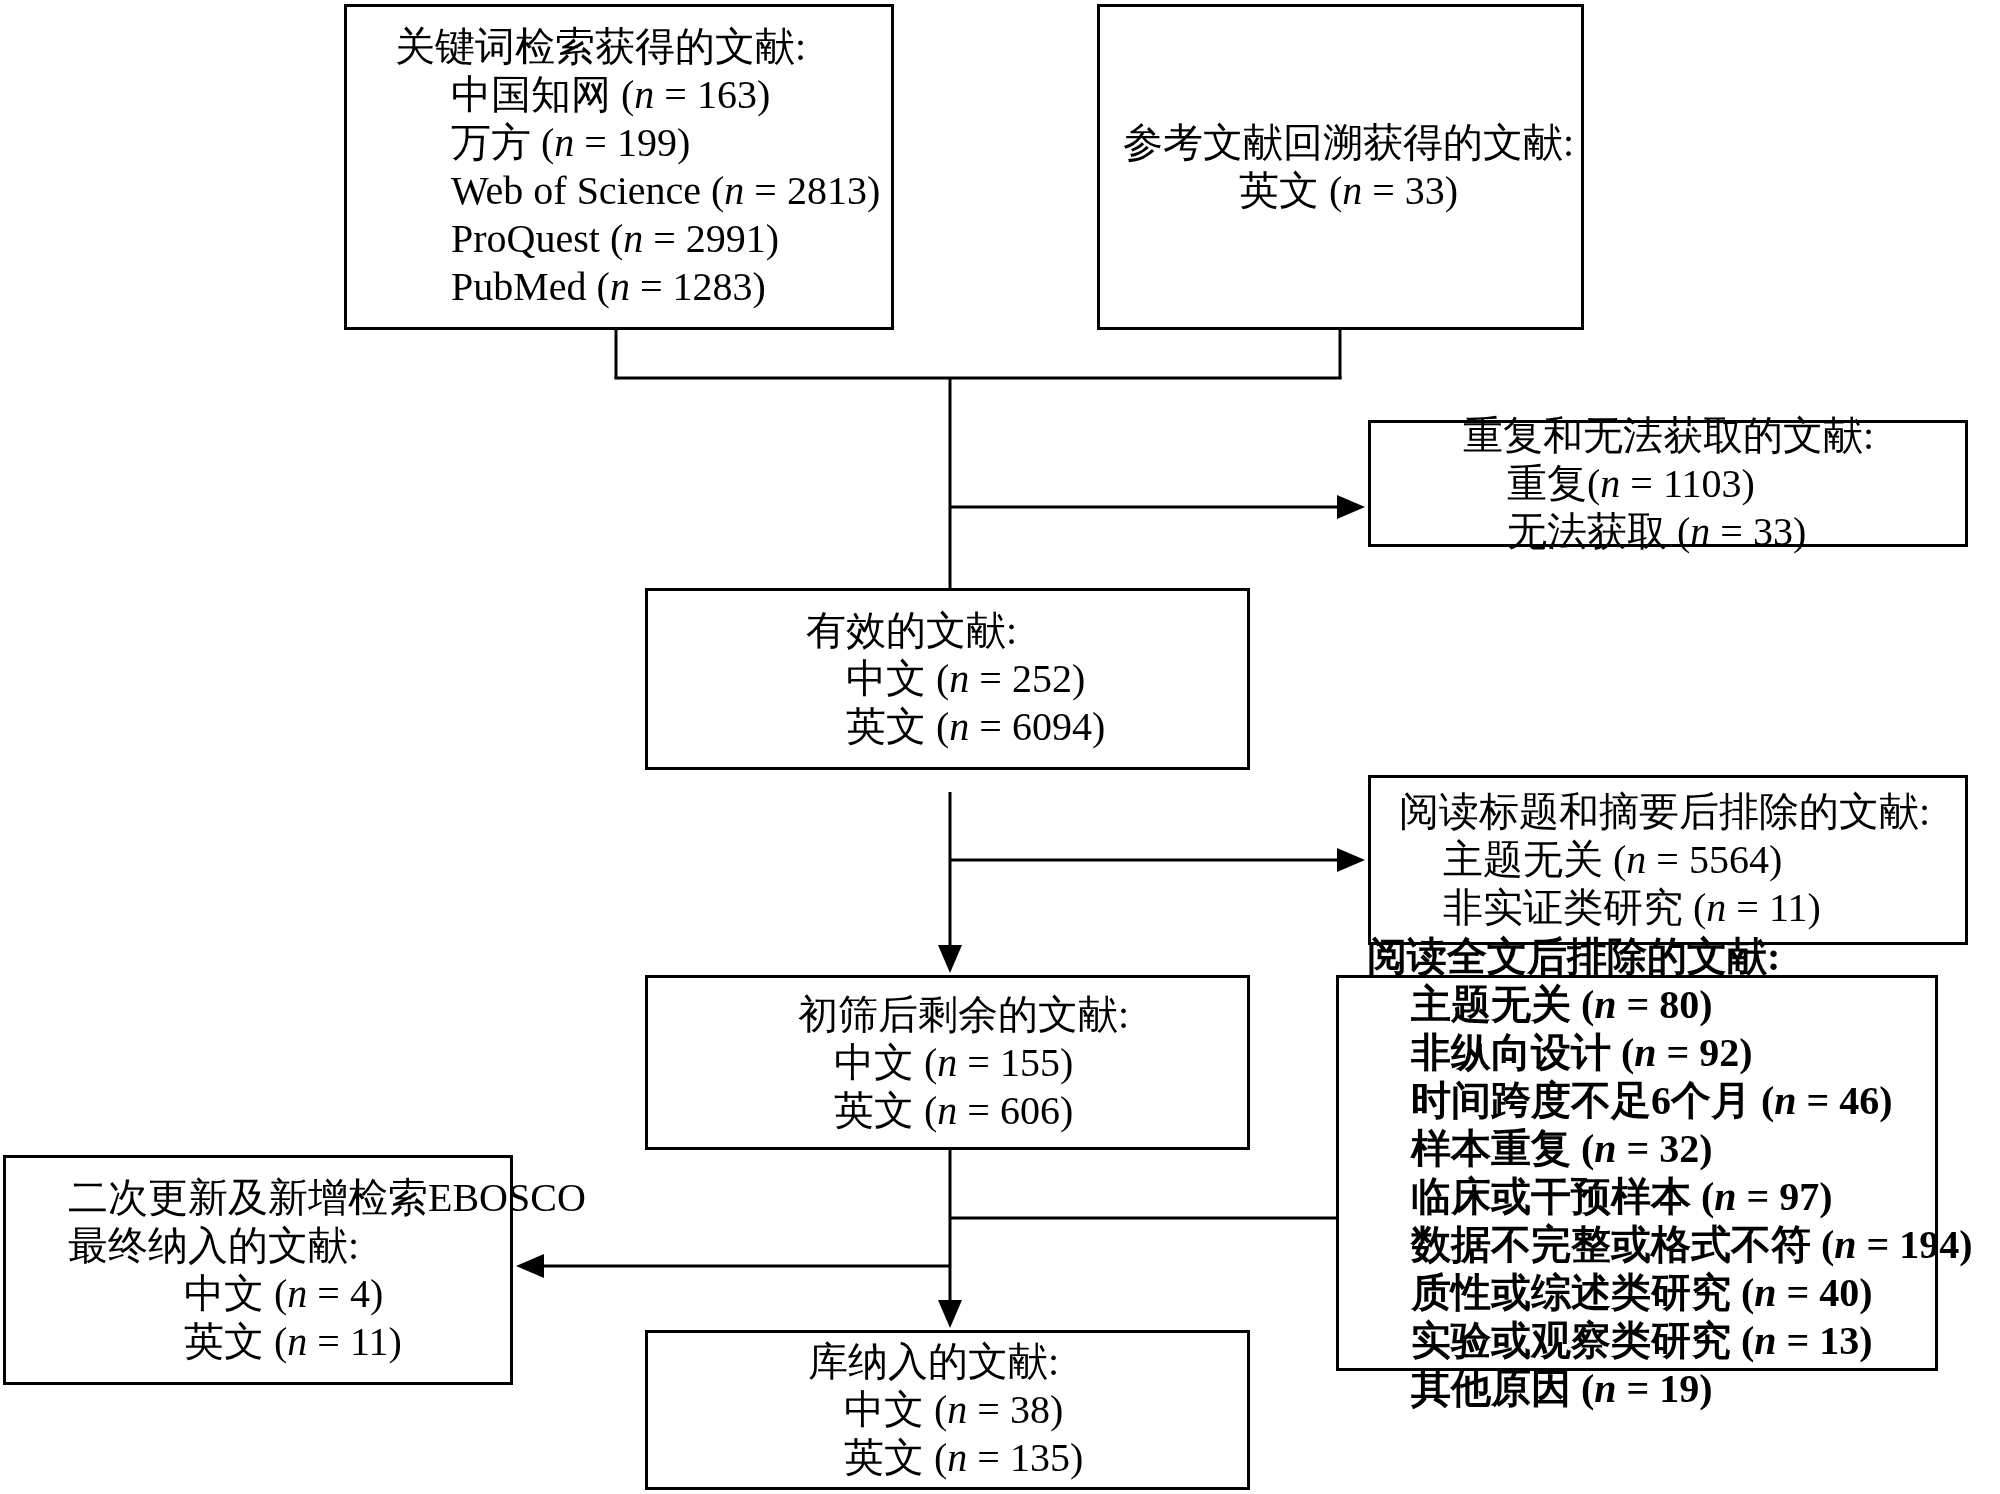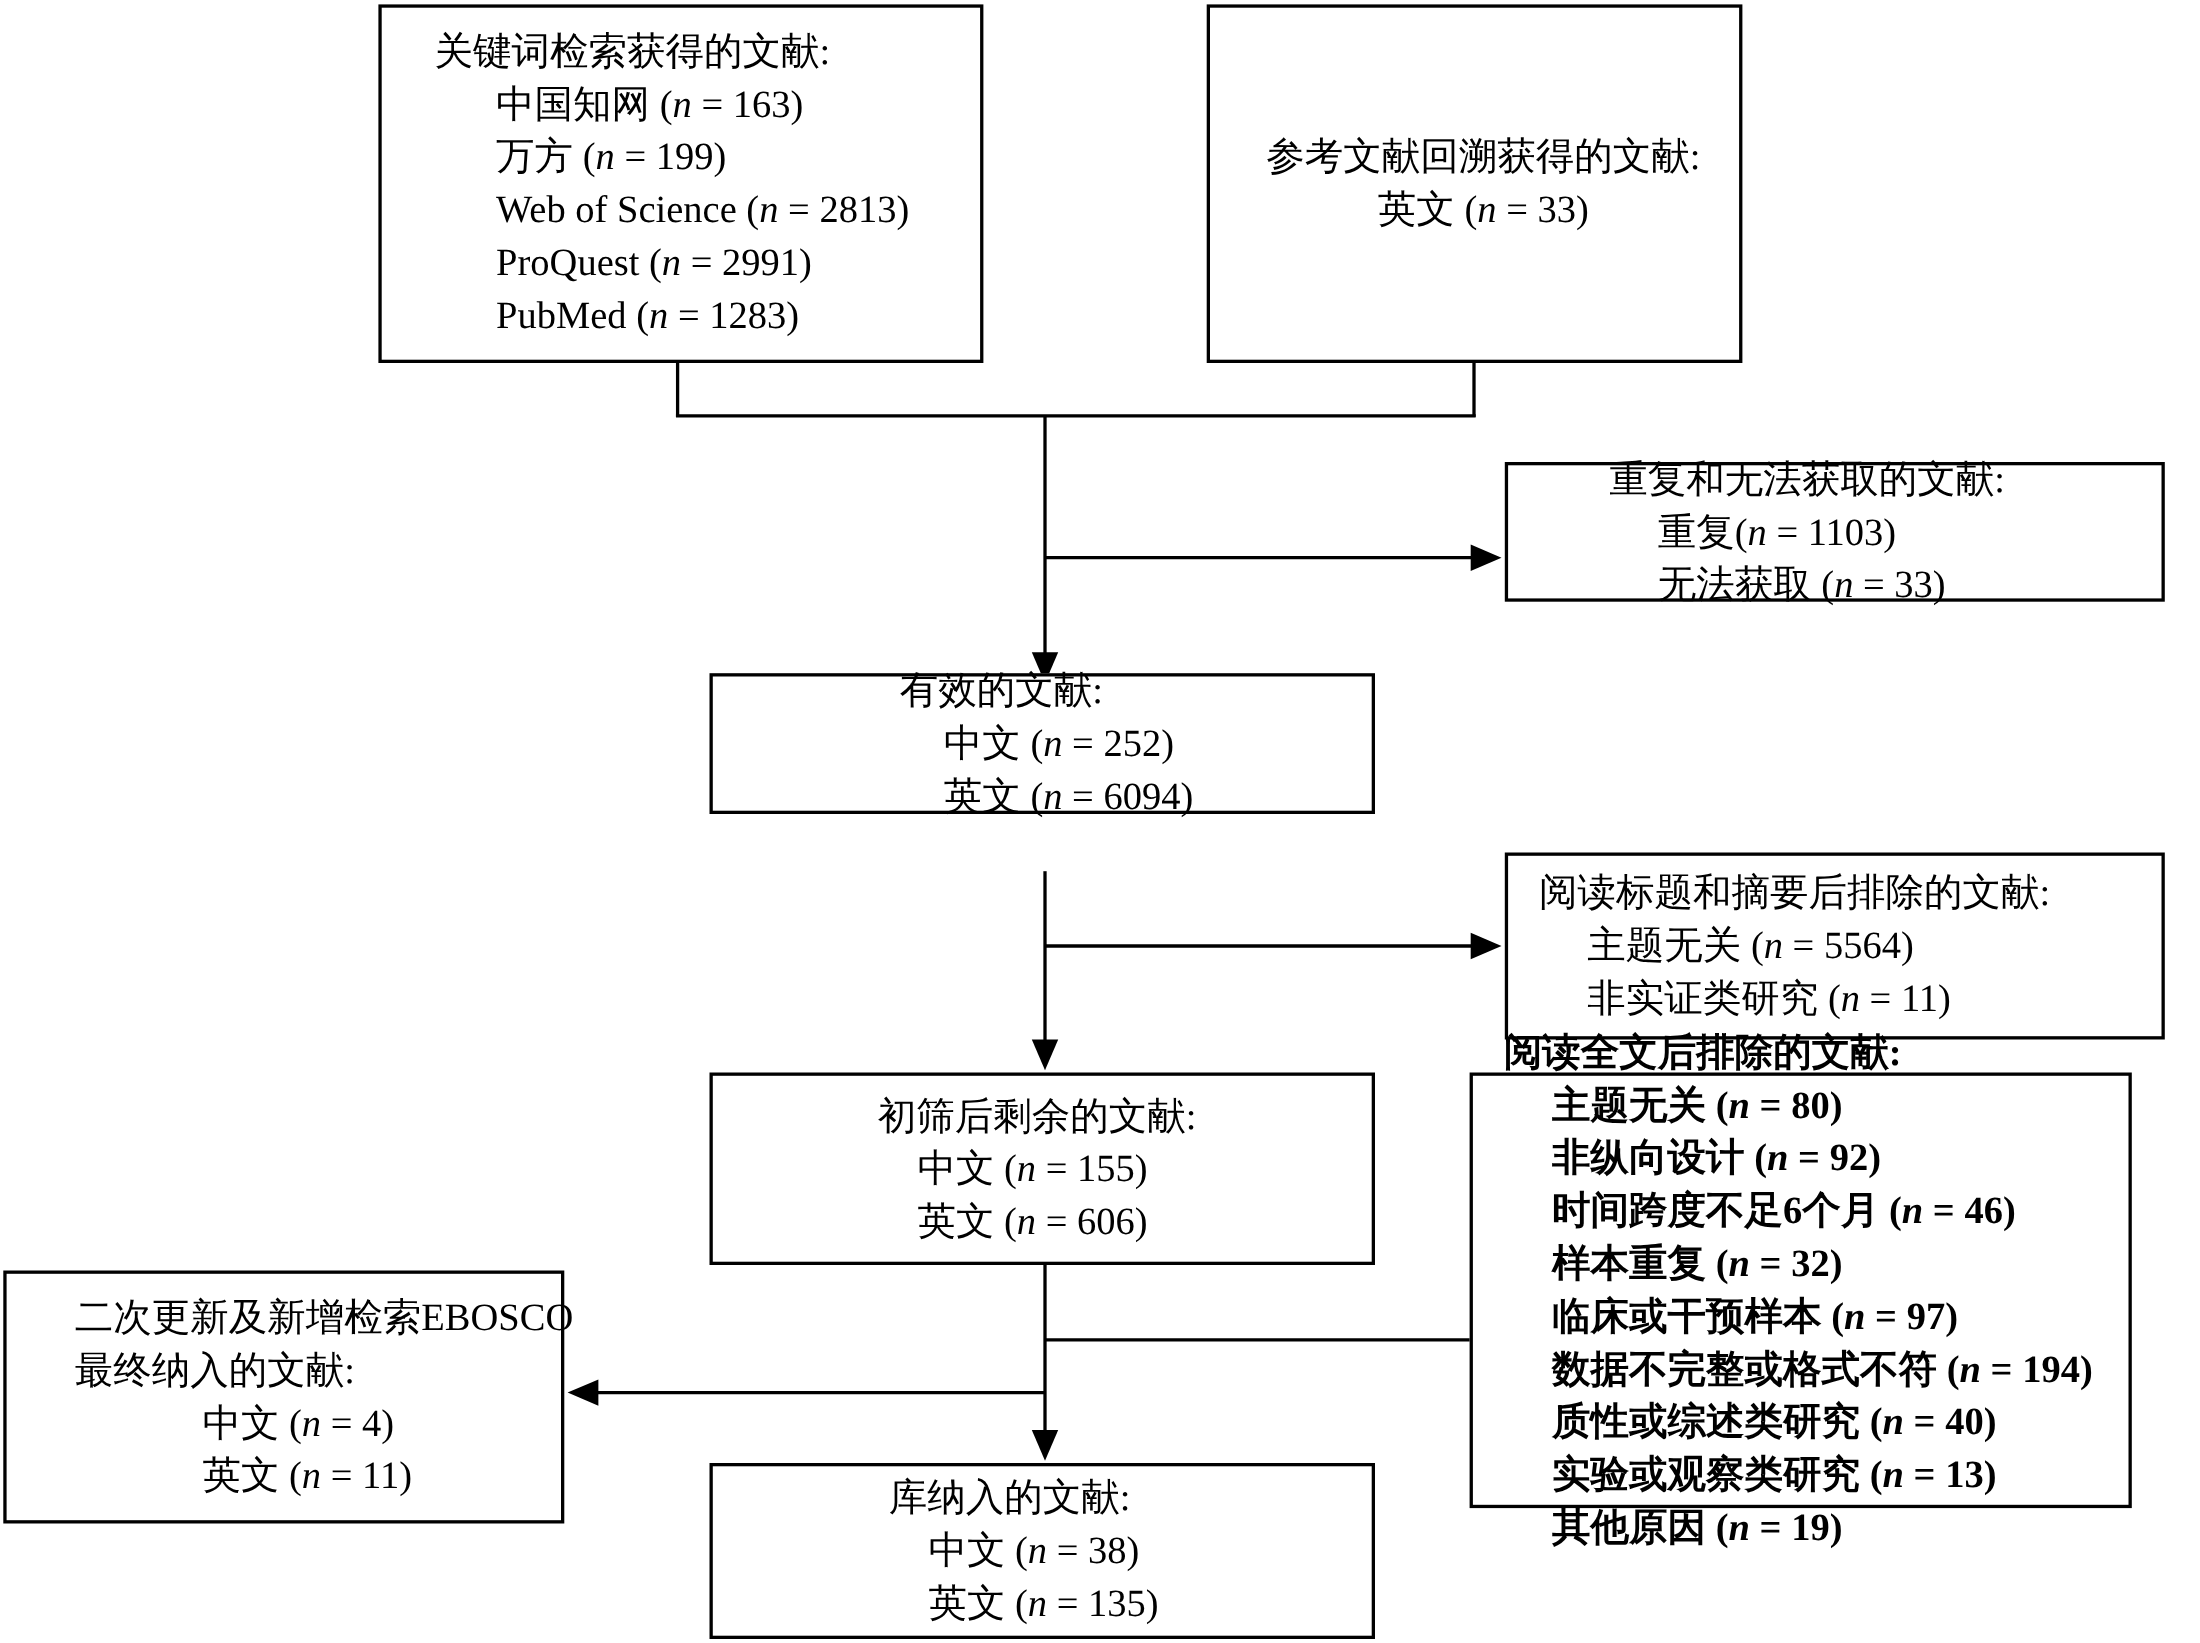--- a/index.html
+++ b/index.html
@@ -14,21 +14,21 @@
   #connectors{position:absolute;left:0;top:0;width:2000px;height:1494px;}
   .box{
     position:absolute;
     border:3px solid #000;
     background:#fff;
     box-sizing:border-box;
     display:flex;flex-direction:column;justify-content:center;
   }
   .lines{display:block;}
   .line{
-    font-size:35px;
+    font-size:40px;
     line-height:48px;
     white-space:nowrap;
     padding-left:var(--ti,0px);
   }
   .line.indent{padding-left:var(--ii,60px);}
   .box.centered .line, .box.centered .line.indent{padding-left:16px;text-align:center;}
   .line i{font-style:italic;}
 </style>
 </head>
 <body>
@@ -82,21 +82,21 @@
   </div>
 
   <div class="box" style="left:1368px;top:420px;width:600px;height:127px;--ti:92px;--ii:136px;">
     <div class="lines">
         <div class="line">重复和无法获取的文献:</div>
         <div class="line indent">重复(<i>n</i> = 1103)</div>
         <div class="line indent">无法获取 (<i>n</i> = 33)</div>
       </div>
   </div>
 
-  <div class="box" style="left:645px;top:612px;width:605px;height:128px;padding-left:12px;--ti:158px;--ii:198px;">
+  <div class="box" style="left:645px;top:588px;width:605px;height:182px;--ti:158px;--ii:198px;">
     <div class="lines">
         <div class="line">有效的文献:</div>
         <div class="line indent">中文 (<i>n</i> = 252)</div>
         <div class="line indent">英文 (<i>n</i> = 6094)</div>
       </div>
   </div>
 
   <div class="box" style="left:1368px;top:775px;width:600px;height:170px;--ti:28px;--ii:72px;">
     <div class="lines">
         <div class="line">阅读标题和摘要后排除的文献:</div>

